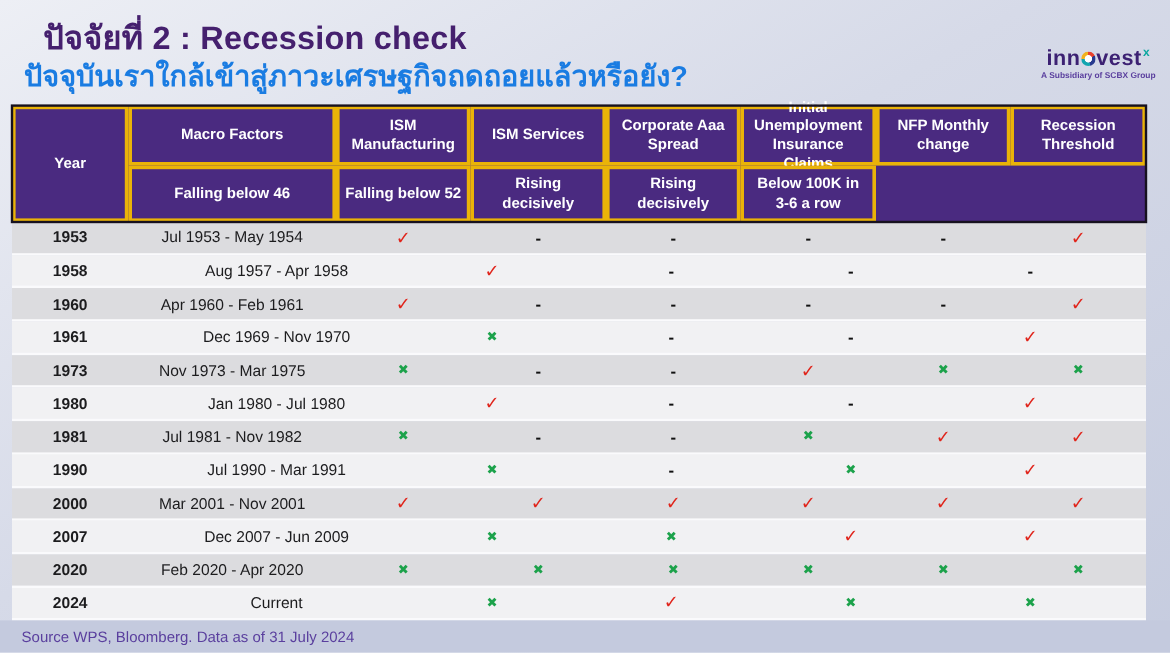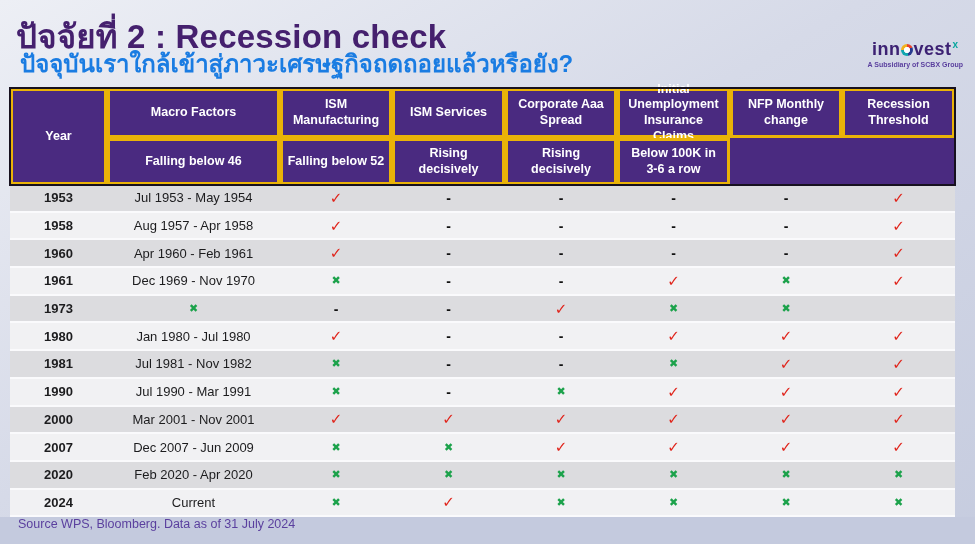--- a/index.html
+++ b/index.html
@@ -12,22 +12,22 @@
     position: relative;
     width: 975px;
     height: 544px;
     background: linear-gradient(150deg, #edeff5 0%, #d6dae8 45%, #c6ccdf 100%);
     overflow: hidden;
   }
 
   
   .page-title {
     position: absolute;
-    left: 16px; top: 10px;
-    font-size: 33px;
+    left: 36px; top: 10px;
+    font-size: 27px;
     font-weight: bold;
     color: #45206e;
     letter-spacing: 0.2px;
   }
   .page-subtitle {
     position: absolute;
     left: 20px; top: 44px;
     font-size: 24px;
     font-weight: bold;
     color: #1a7ce2;
@@ -98,21 +98,21 @@
     padding: 2px 4px;
   }
   .hyear { grid-row: 1 / 3; grid-column: 1; }
 
   .tbody { width: 945px; }
   .trow {
     grid-template-rows: 25.7px;
     border-bottom: 2px solid #fafafc;
   }
   .trow.even { background: #dcdcdf; }
-  .trow.odd  { background: #f1f1f3; }
+  .trow.odd  { background: #f1f1f3; gap: 37px; }
   .cell {
     display: flex;
     align-items: center;
     justify-content: center;
     text-align: center;
     font-size: 13px;
     color: #1c1c1e;
   }
   .cell.year   { font-weight: 600; }
   .cell.period { font-weight: 500; }
@@ -120,20 +120,21 @@
   .sym.cross { color: #1ca24b; font-weight: bold; font-size: 11px; }
   .sym.dash  { color: #111111; font-weight: bold; font-size: 14px; }
 
   
   .footer {
     position: absolute;
     left: 0; top: 517px;
     width: 975px; height: 27px;
     background: #c4cade;
     display: flex;
+    align-items: center;
   }
   .source-text {
     margin-left: 18px;
     font-size: 12.5px;
     color: #5a3f9e;
   }
 </style>
 </head>
 <body>
 
@@ -199,20 +200,21 @@
           <div class="cell period">Dec 1969 - Nov 1970</div>
           <div class="cell sym cross">✖</div>
           <div class="cell sym dash">-</div>
           <div class="cell sym dash">-</div>
           <div class="cell sym check">✓</div>
           <div class="cell sym cross">✖</div>
           <div class="cell sym check">✓</div>
         </div>
         <div class="grid8 trow even">
           <div class="cell year">1973</div>
+          <div class="cell period">Nov 1973 - Mar 1975</div>
           <div class="cell sym cross">✖</div>
           <div class="cell sym dash">-</div>
           <div class="cell sym dash">-</div>
           <div class="cell sym check">✓</div>
           <div class="cell sym cross">✖</div>
           <div class="cell sym cross">✖</div>
         </div>
         <div class="grid8 trow odd">
           <div class="cell year">1980</div>
           <div class="cell period">Jan 1980 - Jul 1980</div>

